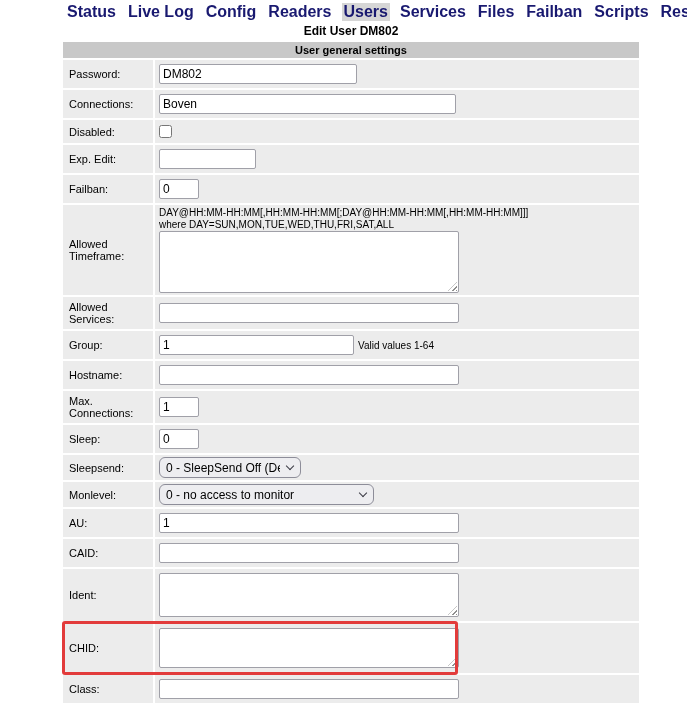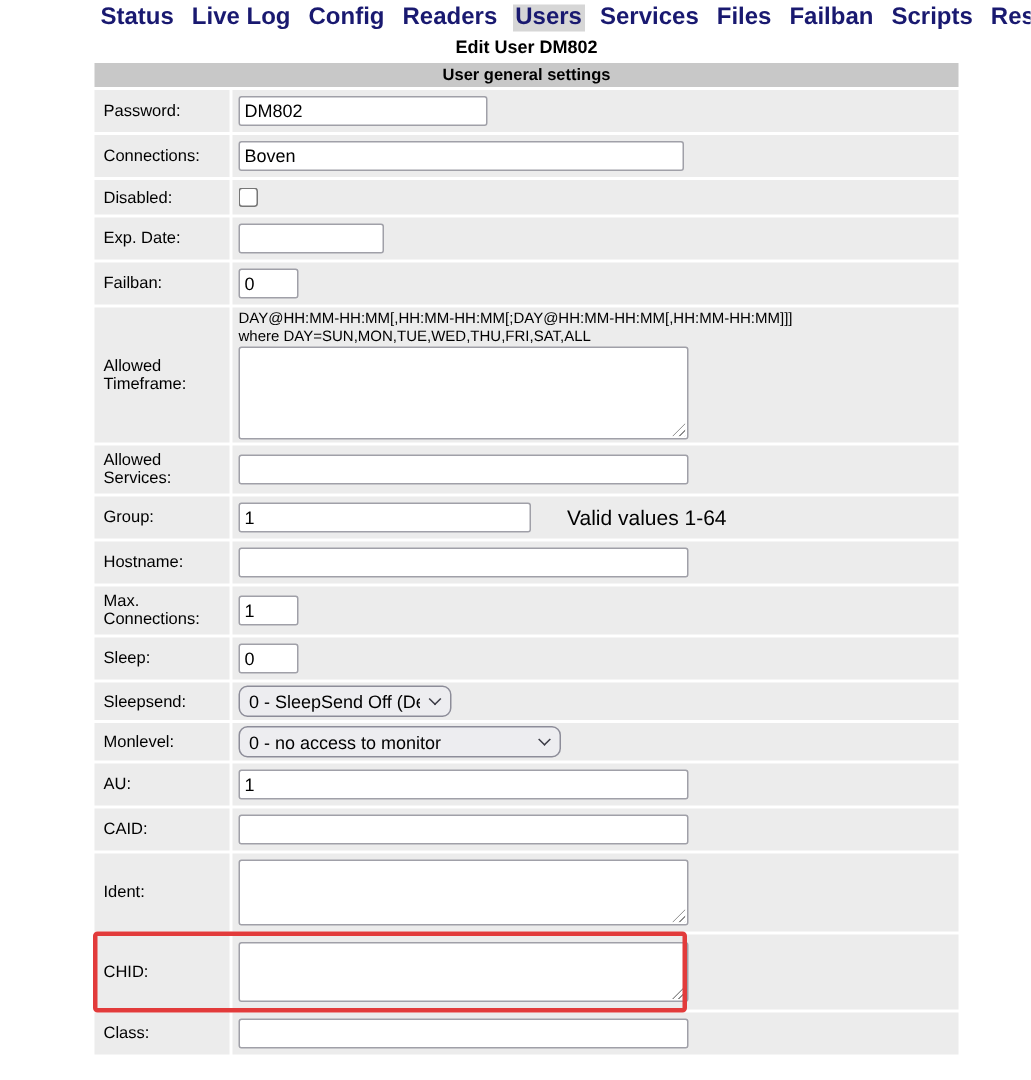--- a/index.html
+++ b/index.html
@@ -24,21 +24,21 @@
   tr.thead td { background:#c8c8c8; text-align:center; font-weight:bold; font-size:11px; padding:2px; height:14px; }
   td.label { padding-left:6px; overflow:hidden; }
   tr.tight td { padding-top:2px; padding-bottom:2px; }
   tr.tf td { padding-top:2px; padding-bottom:2px; }
   tr.chid-row td { padding-top:5px; padding-bottom:5px; position:relative; }
   
   input[type="text"] {
     height:20px; border:1px solid #a0a0a8; border-radius:2px; background:#fff;
     font:12px "Liberation Sans", sans-serif; padding:0 3px; color:#000; display:inline-block; vertical-align:middle;
   }
-  .w198{width:166px} .w297{width:297px} .w97{width:97px} .w40{width:40px} .w195{width:195px} .w300{width:300px}
+  .w198{width:198px} .w297{width:297px} .w97{width:97px} .w40{width:40px} .w195{width:195px} .w300{width:300px}
   .cbx { width:13px; height:13px; margin:1px 0; vertical-align:middle; }
   textarea {
     border:1px solid #a0a0a8; border-radius:2px; background:#fff; resize:none; display:block;
     font:12px "Liberation Sans", sans-serif; padding:2px 3px; width:300px; color:#000;
   }
   .ta-wrap { position:relative; display:block; width:300px; }
   .h62{height:62px} .h44{height:44px} .h40{height:40px}
   .grip {
     position:absolute; right:2px; bottom:2px; width:9px; height:9px;
     background:repeating-linear-gradient(135deg,#8f8f8f 0 1px,transparent 1px 3px);
@@ -50,21 +50,21 @@
     border:1px solid #8d8d99; border-radius:6px; background:#ededf0;
     font:12px "Liberation Sans", sans-serif; padding:0 20px 0 6px; color:#000;
   }
   .chev {
     position:absolute; right:8px; top:6px; width:6px; height:6px;
     border-right:1.6px solid #3a3a44; border-bottom:1.6px solid #3a3a44;
     transform:rotate(45deg); pointer-events:none;
   }
   .sel-s{width:82px} .sel-m{width:142px} .sel-l{width:215px}
   .help { font-size:10px; line-height:12px; white-space:nowrap; }
-  .note { font-size:14px; margin-left:24px; vertical-align:middle; }
+  .note { font-size:10px; margin-left:4px; vertical-align:middle; }
   
   .chid-overlay {
     position:absolute; left:-93px; top:-2px; bottom:-2px; width:396px;
     border:3px solid #e23b3b; border-radius:3px; pointer-events:none; z-index:5;
   }
 </style>
 </head>
 <body>
 
 <nav class="nav">
@@ -102,21 +102,21 @@
     <td class="label">Connections:</td>
     <td><input type="text" class="w297" value="Boven" style=""></td>
   </tr>
 
   <tr>
     <td class="label">Disabled:</td>
     <td><input type="checkbox" class="cbx" style=""></td>
   </tr>
 
   <tr>
-    <td class="label">Exp. Date:</td>
+    <td class="label">Exp. Edit:</td>
     <td><input type="text" class="w97" value="" style=""></td>
   </tr>
 
   <tr>
     <td class="label">Failban:</td>
     <td><input type="text" class="w40" value="0" style=""></td>
   </tr>
 
   <tr class="tf">
     <td class="label">Allowed Timeframe:</td>

